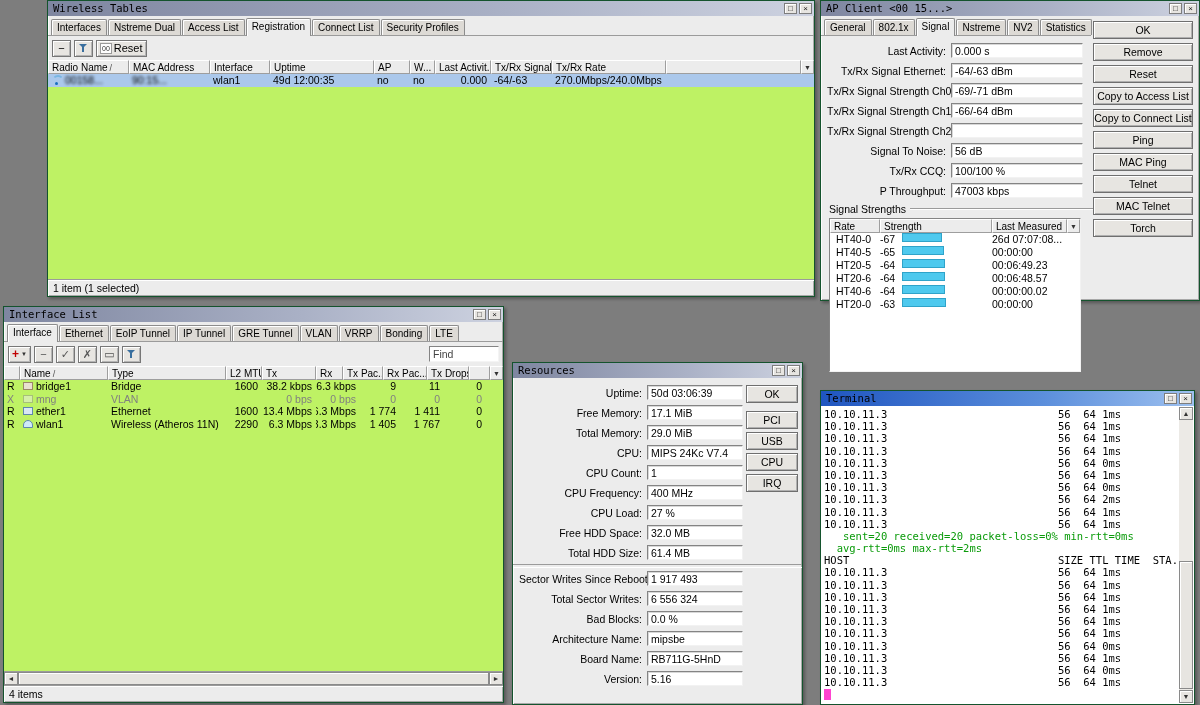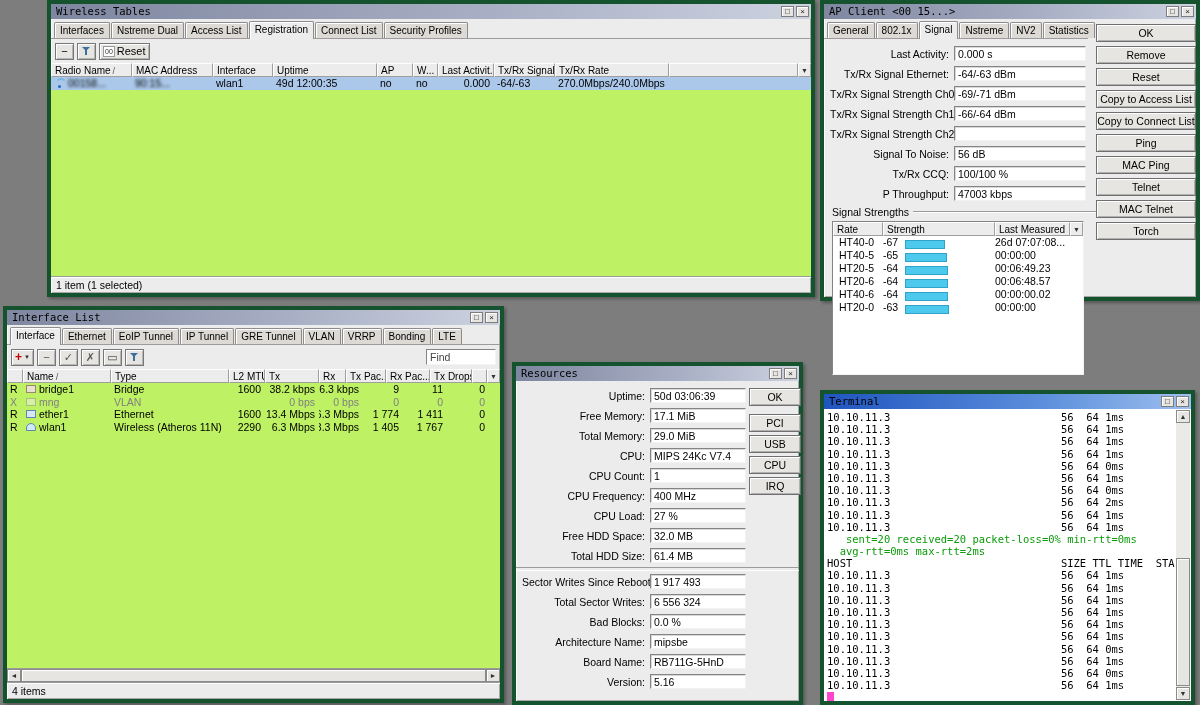--- a/index.html
+++ b/index.html
@@ -1,18 +1,18 @@
 <!DOCTYPE html>
 <html><head>
 <meta charset="utf-8">
 <style>
 *{box-sizing:border-box;margin:0;padding:0}
 html,body{width:1200px;height:705px}
 body{background:#7d7d7d;font-family:"Liberation Sans",sans-serif;font-size:10.5px;color:#000;position:relative;overflow:hidden}
-.window{position:absolute;background:#ececec;border:4px solid #14532d;box-shadow:inset 1px 1px 0 #fbfbfb,inset -1px -1px 0 #a8a8a8,2px 2px 3px rgba(0,0,0,.3);display:flex;flex-direction:column}
+.window{position:absolute;background:#ececec;border:1px solid #14532d;box-shadow:inset 1px 1px 0 #fbfbfb,inset -1px -1px 0 #a8a8a8,2px 2px 3px rgba(0,0,0,.3);display:flex;flex-direction:column}
 .titlebar{flex:0 0 15px;display:flex;align-items:center;gap:2px;padding:0 2px 0 5px;color:#fff;font-size:10px}
 .titlebar .ttext{flex:1;white-space:nowrap;overflow:hidden}
 .title-inactive{background:linear-gradient(90deg,#7e86a0 0%,#aab1c6 60%,#cdd2e0 100%)}
 .title-active{background:linear-gradient(90deg,#1f55c0 0%,#5c8fdc 60%,#9dc0ef 100%)}
 .wbtn{flex:0 0 13px;height:11px;background:#e7e5e1;border:1px solid #7d7d7d;box-shadow:inset 1px 1px 0 #fff;font-size:8px;line-height:9px;text-align:center;color:#1a1a1a;cursor:pointer}
 .tabstrip{flex:0 0 18px;display:flex;align-items:flex-end;padding:2px 3px 0;border-bottom:1px solid #9b9b9b}
 .tab{font-size:10px;padding:2px 5px;margin-right:1px;background:#dddad5;border:1px solid #8c8c8c;border-bottom:none;border-radius:2px 2px 0 0;box-shadow:inset 1px 1px 0 #fff;white-space:nowrap;cursor:pointer}
 .tab.active{background:#ececec;position:relative;margin-bottom:-1px;padding-bottom:4px;z-index:2}
 .toolbar{flex:0 0 24px;display:flex;align-items:center;gap:3px;padding:3px 4px}
 .tbtn{height:17px;min-width:19px;display:flex;align-items:center;justify-content:center;gap:2px;background:#e7e5e1;border:1px solid #777;box-shadow:inset 1px 1px 0 #fff,inset -1px -1px 0 #b5b5b5;font-size:11px;cursor:pointer;padding:0 3px}
@@ -50,21 +50,21 @@
 #win-ap .flabel{width:124px}
 #win-ap .fbox{width:132px}
 .apbtn{position:absolute;left:272px;width:100px;height:18px}
 .section{display:flex;align-items:center;gap:4px;margin:4px 0 3px 2px}
 .section-line{flex:1;height:2px;border-top:1px solid #9b9b9b;border-bottom:1px solid #fff}
 .sslist{width:252px;height:154px;margin-left:2px;background:#fff;border:1px solid;border-color:#848484 #f2f2f2 #f2f2f2 #848484;display:flex;flex-direction:column}
 .ssheader{display:flex;flex:0 0 14px;background:#ececec}
 .ssrows{flex:1;overflow:hidden}
 .ss-row{display:flex;height:13px;line-height:13px;align-items:center}
 .ss-rate{width:50px;padding-left:6px}
-.ss-strength{width:112px;display:flex;align-items:flex-end}
+.ss-strength{width:112px;display:flex;align-items:flex-start}
 .ss-num{width:22px;display:inline-block}
 .ss-bar{display:inline-block;height:9px;background:#4ec9ee;border:1px solid #2fa3c9}
 .ss-last{flex:1;text-align:left;padding-right:5px;white-space:nowrap;overflow:hidden}
 
 .res-fields{flex:1;padding:7px 0 0 6px}
 #win-res .flabel{width:128px}
 #win-res .fbox{width:96px}
 .rrow{position:relative}
 .rrow.gap{margin-top:11px}
 .rrow.gap::before{content:'';position:absolute;left:-6px;right:0;top:-7px;height:2px;border-top:1px solid #9b9b9b;border-bottom:1px solid #fff}

